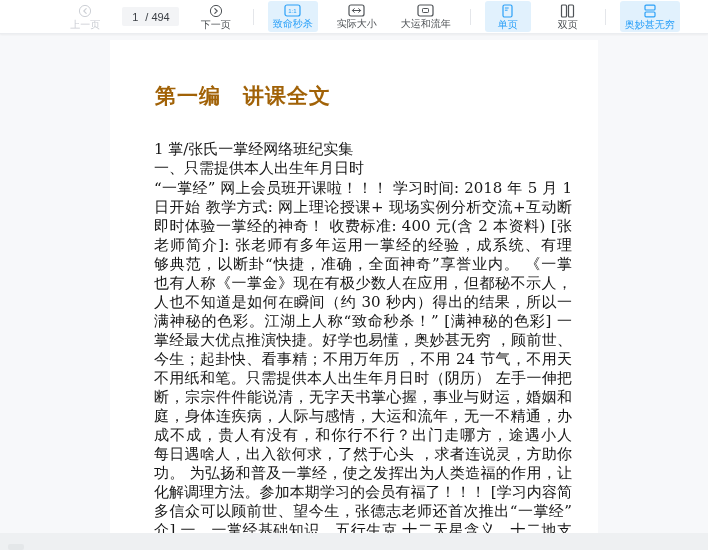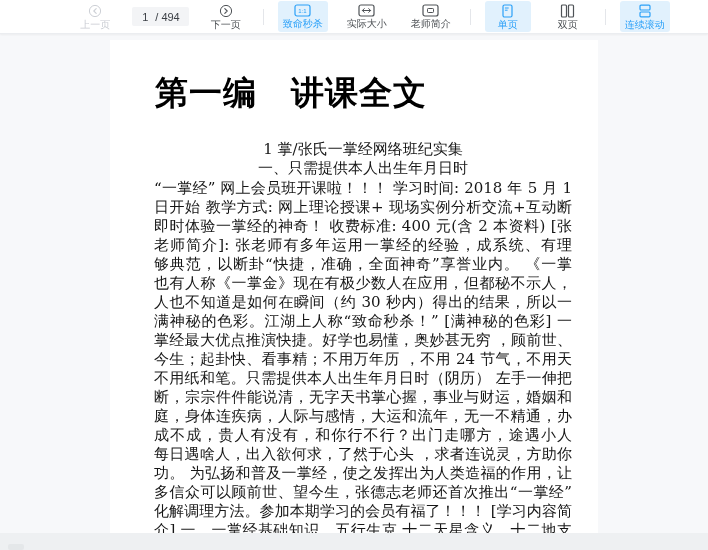--- a/index.html
+++ b/index.html
@@ -37,25 +37,25 @@
   .page-box .cur{min-width:8px;text-align:center;}
   .sep{width:1px;height:16px;background:#e4e6ea;}
   
   .canvas{position:absolute;top:33px;left:0;right:0;bottom:0;background:#f7f8fa;}
   .pdf-page{
     position:absolute;left:110px;top:7px;width:488px;height:493px;
     background:#ffffff;overflow:hidden;
   }
   .doc-title{
     margin:41px 44px 0 45px;
-    font-family:Liberation Mono, monospace;
-    font-weight:700;font-size:33px;line-height:30px;color:#000000;
+    font-family:Liberation Sans, sans-serif;
+    font-weight:700;font-size:21px;line-height:30px;color:#a16207;
     letter-spacing:1px;white-space:nowrap;
   }
-  .doc-intro{margin:29px 26px 0 44px;text-align:center;}
+  .doc-intro{margin:29px 26px 0 44px;}
   .doc-para{margin:1px 26px 0 44px;}
   .intro-line,.para-line{
     font-family:"DejaVu Serif","Liberation Serif",serif;
     font-size:15px;height:19px;line-height:19px;color:#161616;overflow:hidden;
   }
   .intro-line{white-space:nowrap;}
   .para-line{text-align:justify;text-align-last:justify;}
   .page-gap{position:absolute;left:0;top:500px;width:100%;height:17px;background:#eef0f2;}
   .corner-widget{
     position:absolute;left:8px;top:511px;width:16px;height:6px;
@@ -114,21 +114,21 @@
     <span class="lbl">实际大小</span>
   </div>
 
   <div class="tb-btn">
     <span>
       <svg width="17" height="13" viewBox="0 0 17 13" fill="none">
         <rect x="1" y="1" width="15" height="11" rx="2" class="ic" stroke-width="1.2"></rect>
         <rect x="5.5" y="4.5" width="6" height="4" rx="0.8" class="ic" stroke-width="1"></rect>
       </svg>
     </span>
-    <span class="lbl">老师简介</span>
+    <span class="lbl">大运和流年</span>
   </div>
 
   <div class="sep"></div>
 
   <div class="tb-btn active">
     <span>
       <svg width="13" height="14" viewBox="0 0 13 14" fill="none">
         <rect x="2" y="1" width="9" height="12" rx="1.5" class="ic" stroke-width="1.2"></rect>
         <path d="M4.3 4 H7.3 M4.3 6.2 H6.2" class="ic" stroke-width="1" stroke-linecap="round"></path>
       </svg>
@@ -148,21 +148,21 @@
 
   <div class="sep"></div>
 
   <div class="tb-btn active">
     <span>
       <svg width="14" height="14" viewBox="0 0 14 14" fill="none">
         <rect x="2" y="1.2" width="10" height="4.8" rx="1" class="ic" stroke-width="1.2"></rect>
         <rect x="2" y="8" width="10" height="4.8" rx="1" class="ic" stroke-width="1.2"></rect>
       </svg>
     </span>
-    <span class="lbl">连续滚动</span>
+    <span class="lbl">奥妙甚无穷</span>
   </div>
 
 </div>
 
 <div class="canvas">
   <div class="pdf-page">
     <div class="doc-title">第一编　讲课全文</div>
     <div class="doc-intro">
         <div class="intro-line">1 掌/张氏一掌经网络班纪实集</div>
         <div class="intro-line">一、只需提供本人出生年月日时</div>
@@ -177,20 +177,20 @@
         <div class="para-line">人也不知道是如何在瞬间（约 30 秒内）得出的结果，所以一直充</div>
         <div class="para-line">满神秘的色彩。江湖上人称“致命秒杀！” [满神秘的色彩] 一</div>
         <div class="para-line">掌经最大优点推演快捷。好学也易懂，奥妙甚无穷 ，顾前世、望</div>
         <div class="para-line">今生；起卦快、看事精；不用万年历 ，不用 24 节气，不用天干，</div>
         <div class="para-line">不用纸和笔。只需提供本人出生年月日时（阴历） 左手一伸把命</div>
         <div class="para-line">断，宗宗件件能说清，无字天书掌心握，事业与财运，婚姻和家</div>
         <div class="para-line">庭，身体连疾病，人际与感情，大运和流年，无一不精通，办事</div>
         <div class="para-line">成不成，贵人有没有，和你行不行？出门走哪方，途遇小人否？</div>
         <div class="para-line">每日遇啥人，出入欲何求，了然于心头 ，求者连说灵，方助你成</div>
         <div class="para-line">功。 为弘扬和普及一掌经，使之发挥出为人类造福的作用，让更</div>
+        <div class="para-line">化解调理方法。参加本期学习的会员有福了！！！ [学习内容简</div>
         <div class="para-line">多信众可以顾前世、望今生，张德志老师还首次推出“一掌经”</div>
-        <div class="para-line">化解调理方法。参加本期学习的会员有福了！！！ [学习内容简</div>
         <div class="para-line">介] 一、一掌经基础知识，五行生克 十二天星含义，十二地支万</div>
       </div>
   </div>
   <div class="page-gap"></div>
   <div class="corner-widget"></div>
 </div>
 
 </body></html>

